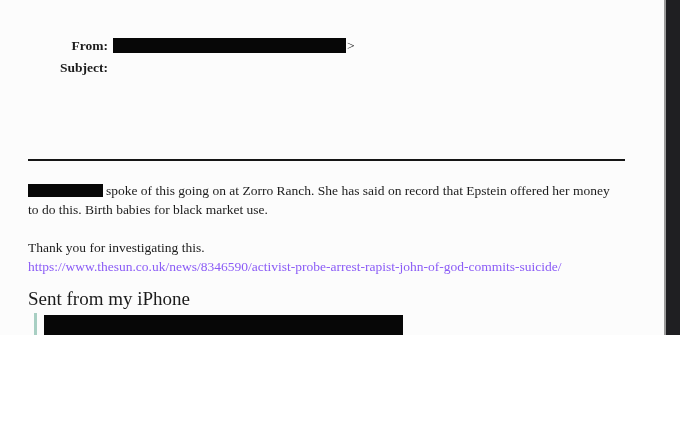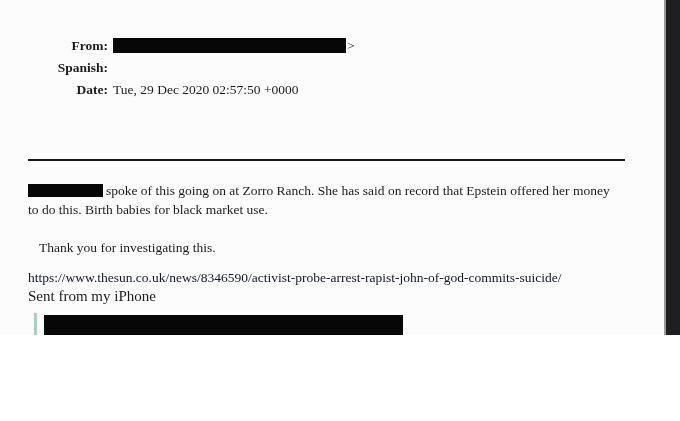--- a/index.html
+++ b/index.html
@@ -50,23 +50,23 @@
   }
   .p1{margin:0 16px 19px 0;}
   .redact-inline{
     display:inline-block;
     background:#070707;
     width:75px;height:13px;
     vertical-align:baseline;
     transform:translateY(2px);
     margin-right:3px;
   }
-  .p2{margin:11px;}
-  .url-line{margin:0 0 0 0;color:#0f172a;text-decoration:none;display:block;}
-  .signature{position:absolute;left:28px;top:288px;font-size:15px;}
+  .p2{margin:0;}
+  .url-line{margin:0 0 0 0;color:#8b5cf6;text-decoration:none;display:block;}
+  .signature{position:absolute;left:28px;top:288px;font-size:19px;}
   
   .quote-bar{
     position:absolute;left:34px;top:313px;
     width:3px;height:70px;
     background:#a8cfc3;
   }
   .redact-block{
     position:absolute;left:44px;top:315px;
     width:359px;height:82px;
     background:#070707;
@@ -79,27 +79,23 @@
 
   <div class="header-block">
 
     <div class="hrow">
       <span class="hlabel">From:</span>
       <span class="hvalue"><span class="redact-bar redact-from"></span><span class="from-suffix">&gt;</span></span>
     </div>
 
 
     <div class="hrow">
-      <span class="hlabel">Spanish:</span>
+      <span class="hlabel">Subject:</span>
     </div>
 
-    <div class="hrow">
-      <span class="hlabel">Date:</span>
-      <span class="hvalue">Tue, 29 Dec 2020 02:57:50 +0000</span>
-    </div>
 
 
   </div>
 
   <div class="sep-line"></div>
 
   <div class="body-block">
     <p class="p1"><span class="redact-inline"></span><span>spoke of this going on at Zorro Ranch. She has said on record that Epstein offered her money to do this. Birth babies for black market use.</span></p>
     <p class="p2">Thank you for investigating this.</p>
     <a class="url-line" href="#">https://www.thesun.co.uk/news/8346590/activist-probe-arrest-rapist-john-of-god-commits-suicide/</a>

